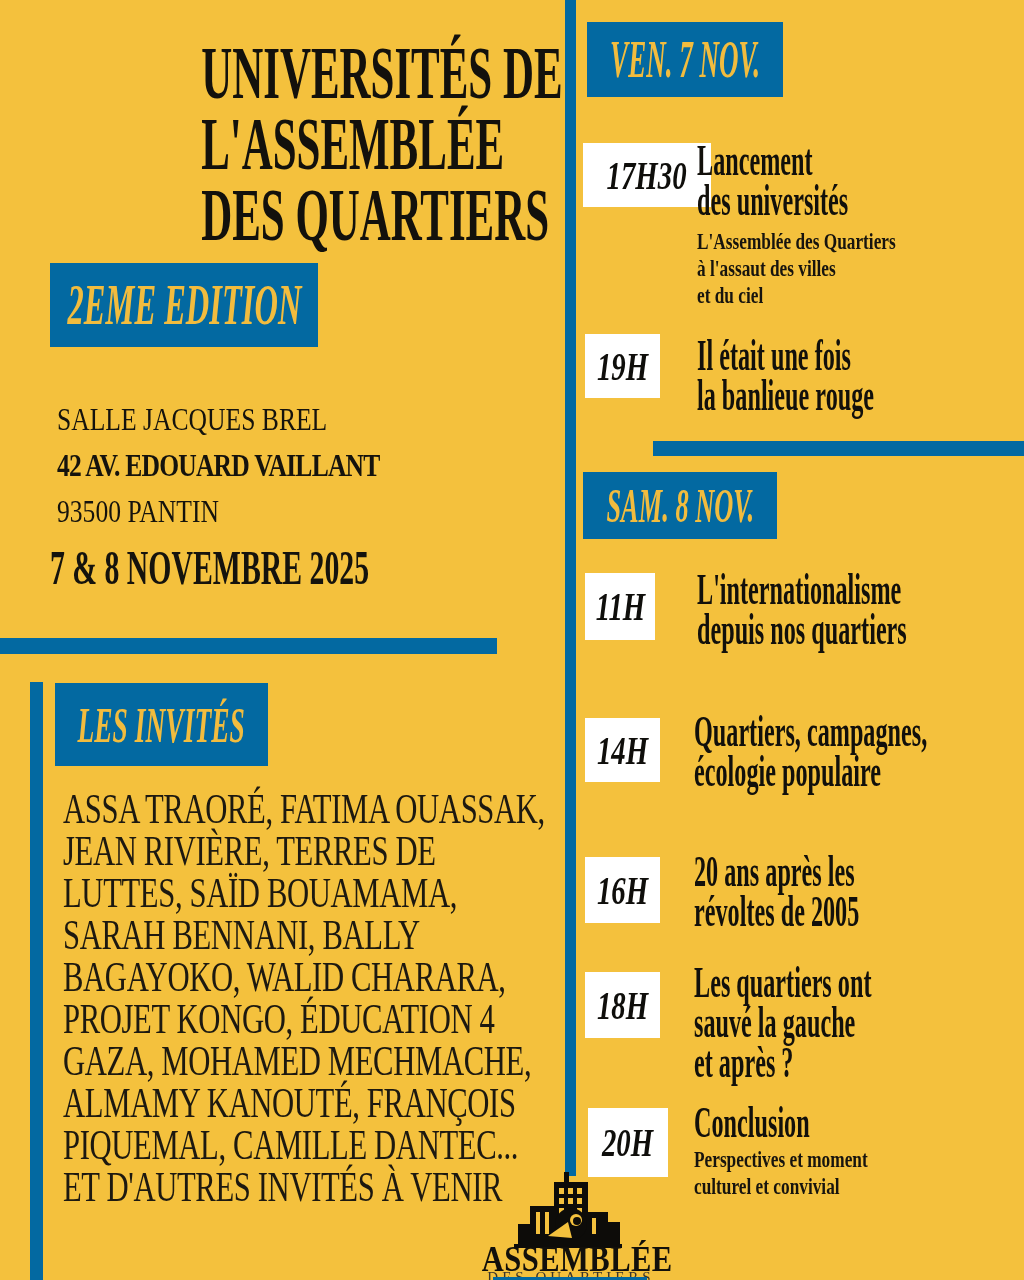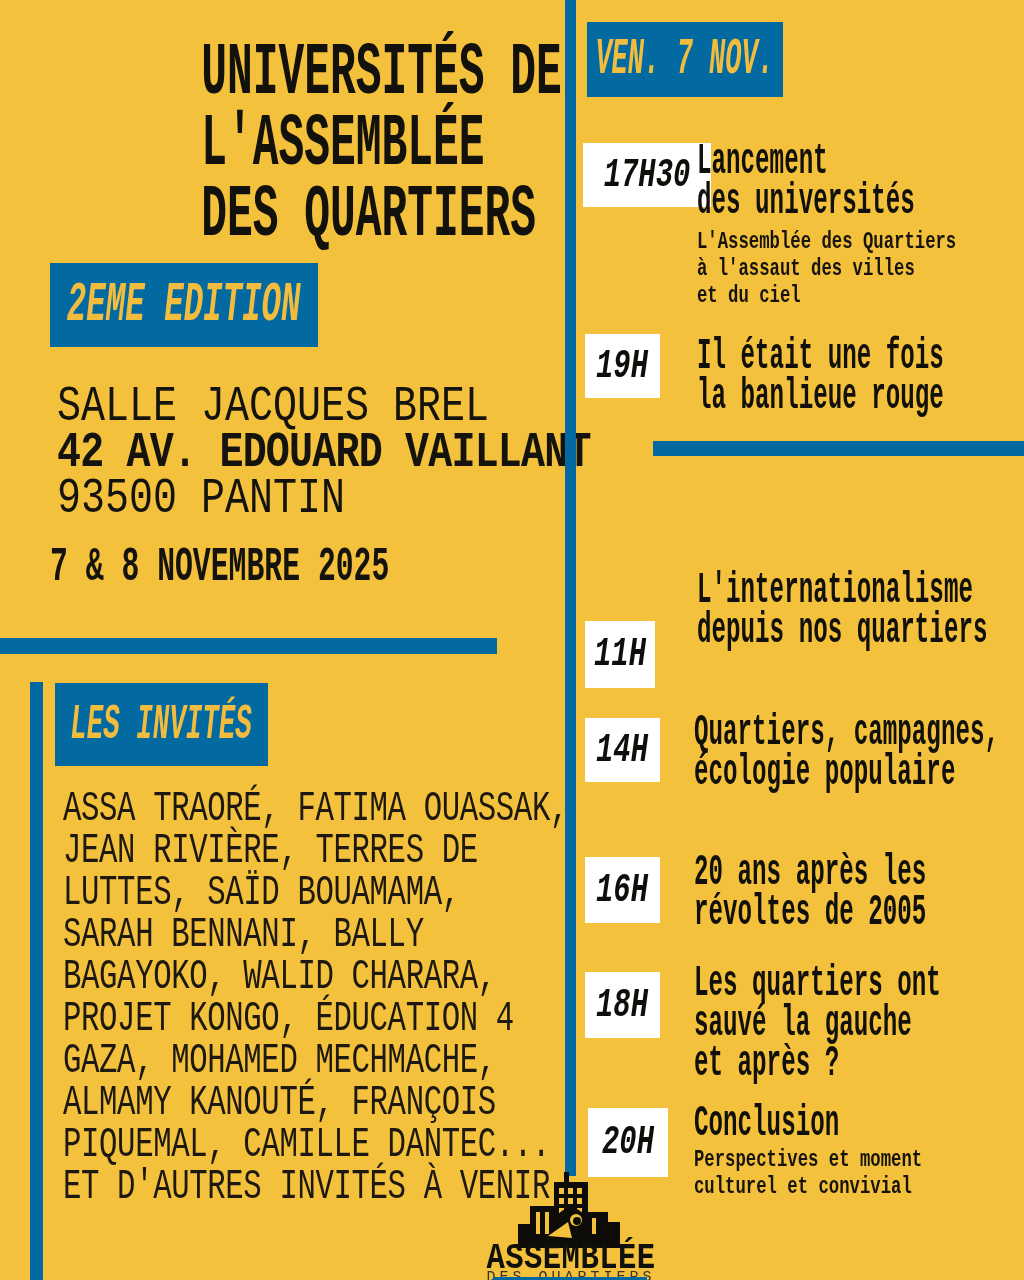--- a/index.html
+++ b/index.html
@@ -1,29 +1,29 @@
 <!DOCTYPE html>
 <html><head>
 <meta charset="utf-8">
 <style>
   html,body{margin:0;padding:0;background:#555;}
   .poster{position:relative;width:1024px;height:1280px;background:#F4C13D;overflow:hidden;
-          font-family:Liberation Mono, monospace;color:#15130D;}
+          font-family:Liberation Serif, serif;color:#15130D;}
   .abs{position:absolute;}
   .blk{background:#0369a1;}
   .prel{white-space:pre-line;}
 
   
   .title{left:50px;top:38px;font-size:74px;line-height:71px;font-weight:700;
          transform:scaleX(0.58);width:720px;color:#13110C;letter-spacing:0;}
   .badge{display:flex;align-items:center;justify-content:center;}
   .badge span{font-style:italic;font-weight:700;color:#F2BC3E;transform-origin:center;display:block;white-space:nowrap;}
   .edition{left:50px;top:263px;width:268px;height:84px;}
   .edition span{font-size:56px;transform:scaleX(0.58);}
-  .addr{left:57px;top:384px;font-size:50px;line-height:46px;}
+  .addr{left:57px;top:396px;font-size:32px;line-height:46px;}
   .addr .ln{transform-origin:left top;transform:scaleX(0.80);white-space:nowrap;}
   .addr .bold{font-weight:700;letter-spacing:-1px;}
   .dates{left:50px;top:540px;font-size:48px;font-weight:700;transform:scaleX(0.62);
          transform-origin:left top;white-space:nowrap;}
   .ldivider{left:0;top:638px;width:497px;height:16px;}
   .lvbar{left:30px;top:682px;width:13px;height:598px;}
   .invites{left:55px;top:683px;width:213px;height:83px;}
   .invites span{font-size:50px;transform:scaleX(0.55);}
   .guests{left:63px;top:788px;font-size:42px;line-height:42px;font-weight:400;
           transform:scaleX(0.73);transform-origin:left top;width:700px;
@@ -34,21 +34,21 @@
   .day1{left:587px;top:22px;width:196px;height:75px;}
   .day1 span{font-size:52px;transform:scaleX(0.52);}
   .day2{left:583px;top:472px;width:194px;height:67px;}
   .day2 span{font-size:48px;transform:scaleX(0.55);}
   .rdivider{left:653px;top:441px;width:371px;height:15px;}
   .timebox{background:#FFFFFF;display:flex;align-items:center;justify-content:center;}
   .timebox span{font-style:italic;font-weight:700;color:#0F0E0B;transform-origin:center;
                 display:block;font-size:40px;transform:scaleX(0.72);white-space:nowrap;}
   .tb1{left:583px;top:143px;width:128px;height:64px;}
   .tb2{left:585px;top:334px;width:75px;height:64px;}
-  .tb3{left:585px;top:573px;width:70px;height:67px;margin-top:48px;}
+  .tb3{left:585px;top:573px;width:70px;height:67px;}
   .tb4{left:585px;top:718px;width:75px;height:64px;}
   .tb5{left:585px;top:857px;width:75px;height:66px;}
   .tb6{left:585px;top:972px;width:75px;height:66px;}
   .tb7{left:588px;top:1108px;width:80px;height:69px;}
   .sch-title{font-size:44px;line-height:40px;font-weight:700;transform:scaleX(0.55);
              transform-origin:left top;width:680px;color:#12100B;}
   .st1{left:697px;top:141px;} .st2{left:697px;top:336px;} .st3{left:697px;top:570px;}
   .st4{left:694px;top:712px;} .st5{left:694px;top:852px;} .st6{left:694px;top:963px;}
   .st7{left:694px;top:1103px;}
   .sch-sub{font-size:24px;line-height:27px;font-weight:700;transform:scaleX(0.72);
@@ -118,20 +118,23 @@
 et du ciel</div>
 
   <div class="abs timebox tb2">
     <span>19H</span>
   </div>
   <div class="abs sch-title prel st2">Il était une fois
 la banlieue rouge</div>
 
   <div class="abs blk rdivider"></div>
 
+  <div class="abs blk badge day2">
+    <span>SAM. 8 NOV.</span>
+  </div>
 
   <div class="abs timebox tb3">
     <span>11H</span>
   </div>
   <div class="abs sch-title prel st3">L'internationalisme
 depuis nos quartiers</div>
 
   <div class="abs timebox tb4">
     <span>14H</span>
   </div>

